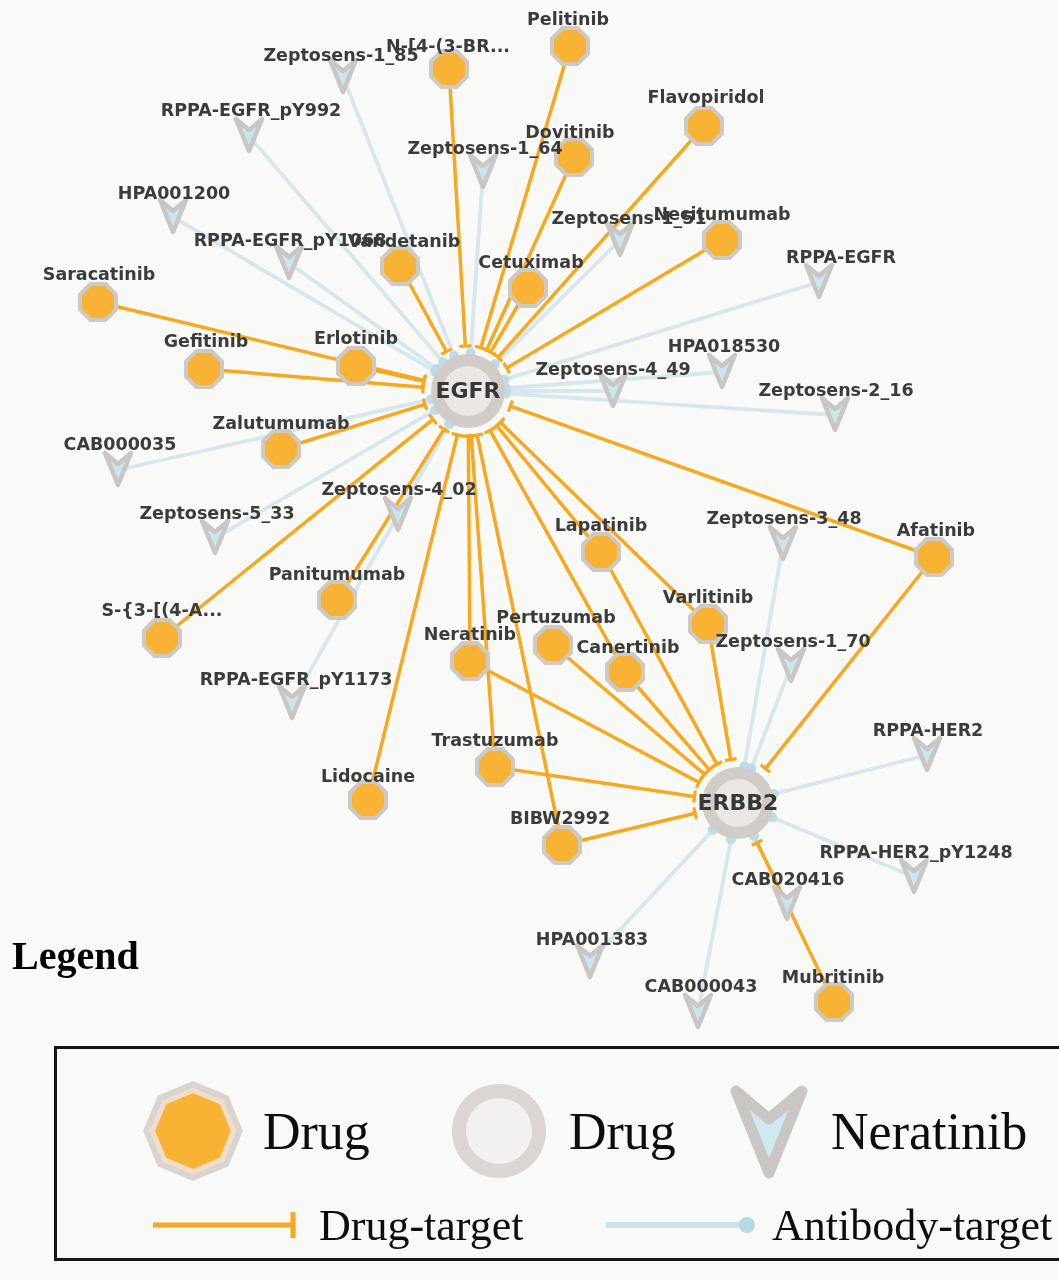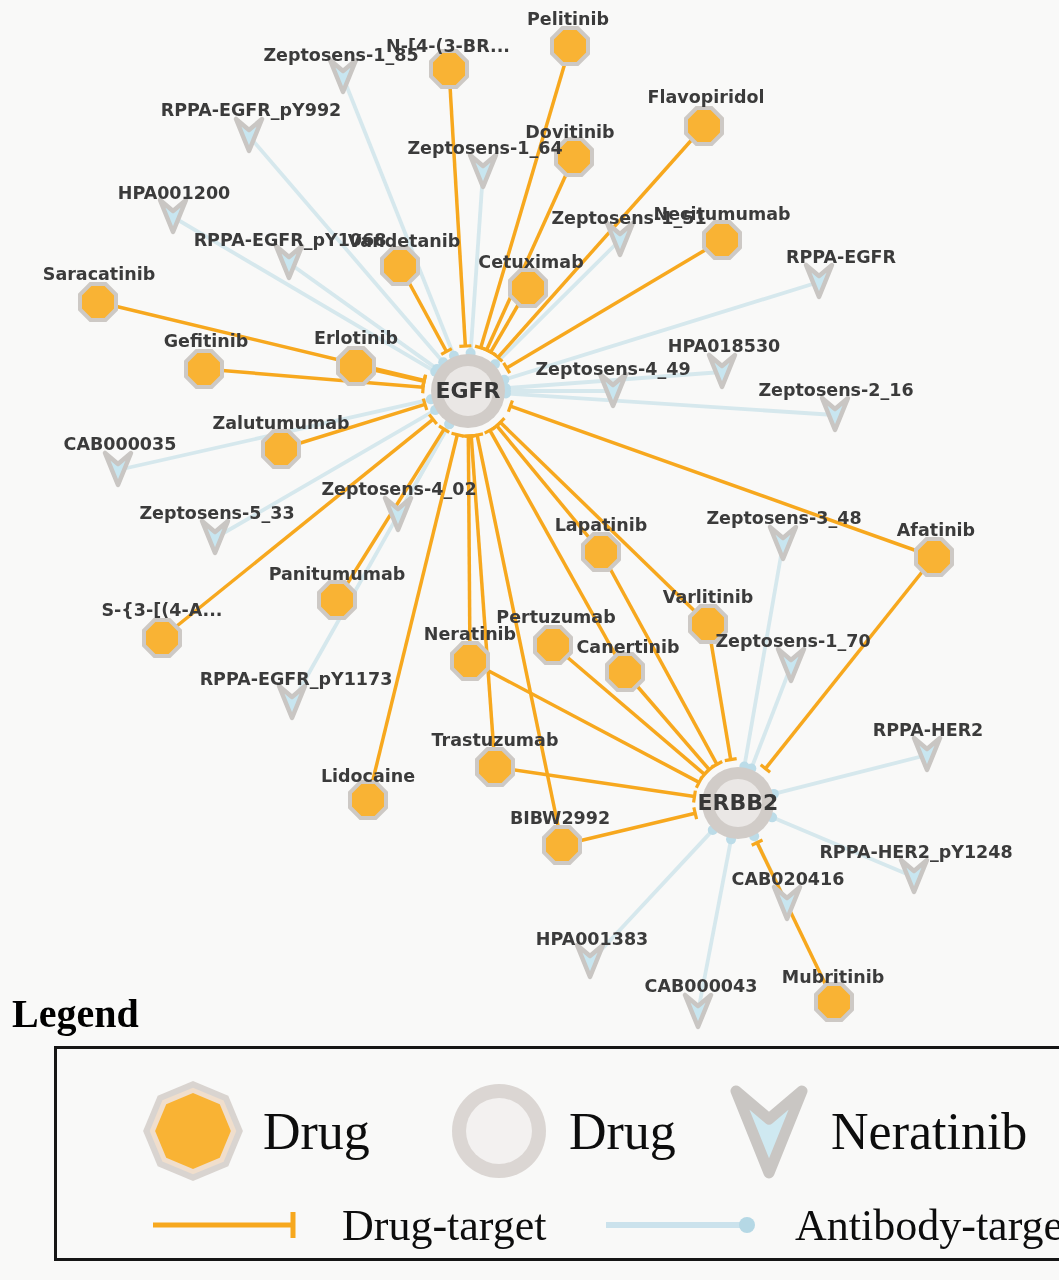--- a/index.html
+++ b/index.html
@@ -5,38 +5,38 @@
   html,body{margin:0;padding:0;background:#ffffff;}
   #figure{
     position:relative;
     width:1059px;height:1280px;
     background:#f9f9f8;
     overflow:hidden;
     font-family:"DejaVu Sans","Liberation Sans",sans-serif;
   }
   #network{position:absolute;left:0;top:0;}
   .legend-title{
-    position:absolute;left:12px;top:990px;
+    position:absolute;left:12px;top:932px;
     font-family:"Liberation Serif","DejaVu Serif",serif;
     font-weight:bold;font-size:40px;color:#000;
   }
   .legend-box{
     position:absolute;left:10px;top:1046px;
     width:1036px;height:215px;
     border:3px solid #161616;box-sizing:border-box;
     background:#f9f9f8;
     margin-left:44px;
   }
   .legend-item{
     position:absolute;display:flex;align-items:center;
     font-family:"Liberation Serif","DejaVu Serif",serif;
     color:#0d0d0d;white-space:nowrap;
   }
   .li-row1{font-size:52px;}
-  .li-row2{font-size:44px;gap:23px;}
+  .li-row2{font-size:44px;}
   .li-drug{left:86px;top:32px;height:100px;}
   .li-gene{left:392px;top:32px;height:100px;}
   .li-antibody{left:670px;top:30px;height:104px;}
   .li-dt{left:92px;top:152px;height:48px;}
   .li-at{left:545px;top:152px;height:48px;}
   .li-icon{flex:0 0 auto;}
   .li-label{margin-left:20px;}
   .li-row2 .li-label{margin-left:10px;}
 </style>
 </head>

